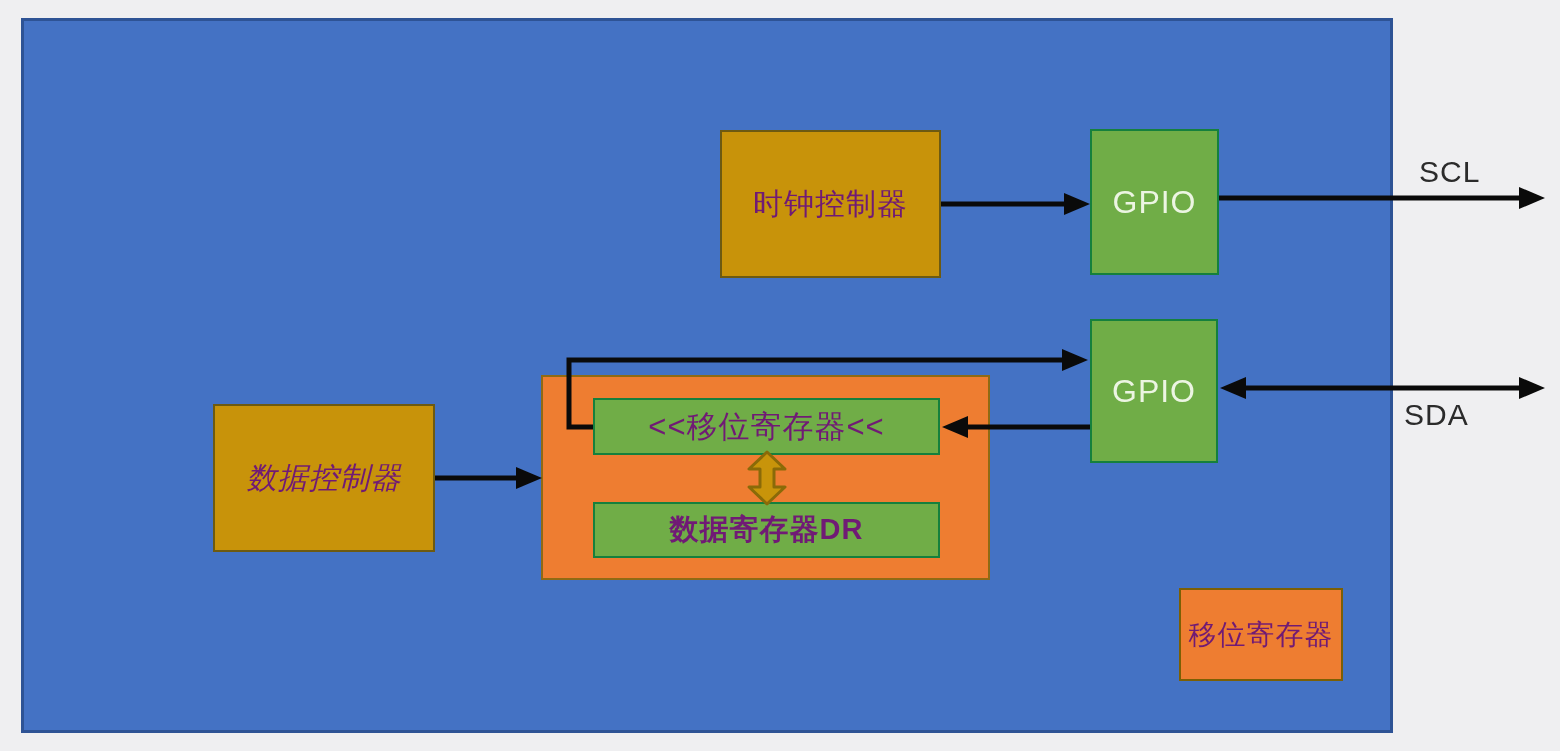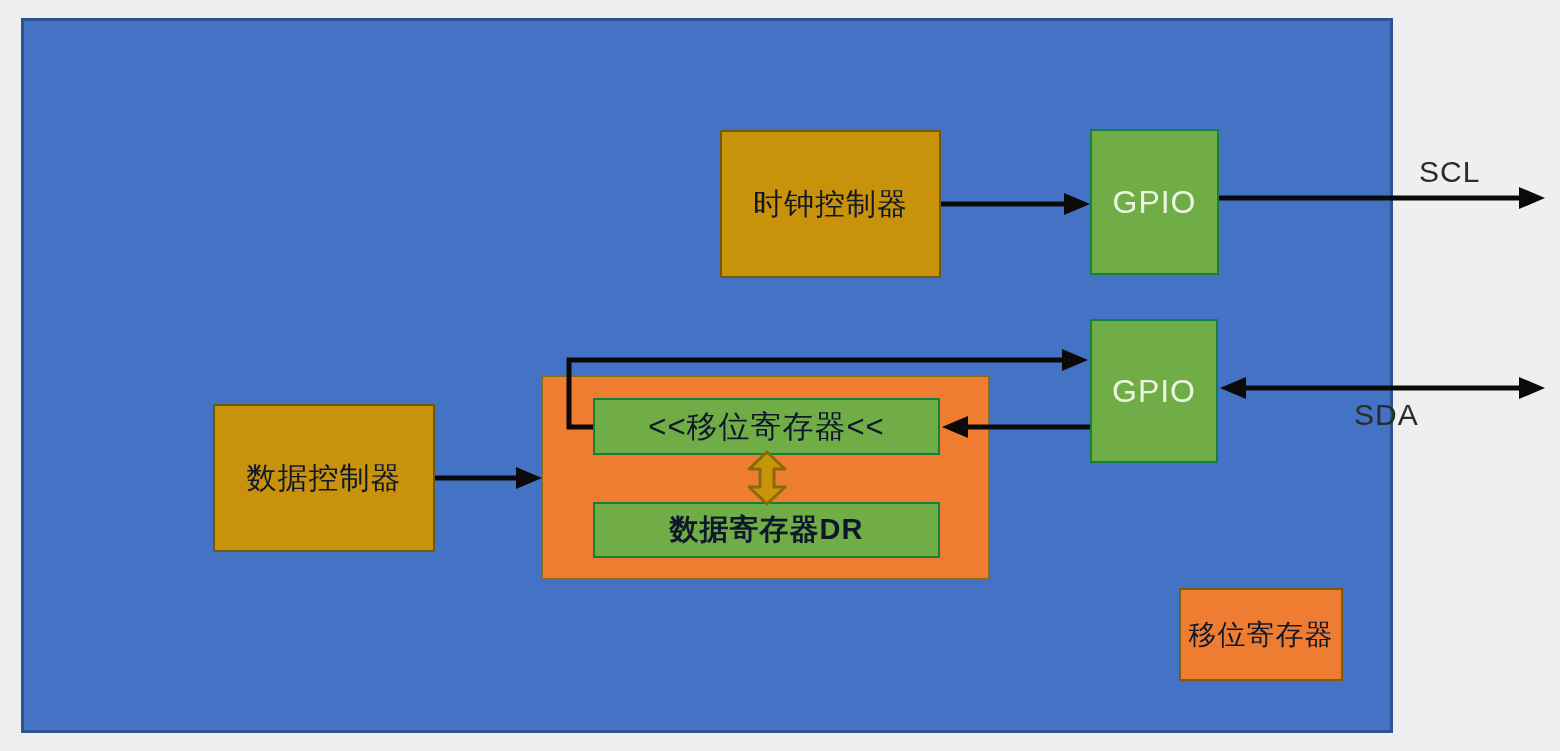--- a/index.html
+++ b/index.html
@@ -21,52 +21,52 @@
     width: 1366px; height: 709px;
     background: #4472C4;
     border: 3px solid #2E5395;
   }
   .block {
     position: absolute;
     display: flex;
     align-items: center;
     justify-content: center;
     box-sizing: border-box;
-    color: #0f172a;
+    color: #701a75;
     text-align: center;
     letter-spacing: 1px;
   }
   .gold {
     background: #C8930A;
     border: 2px solid #6D5A11;
   }
   .green {
     background: #70AD47;
     border: 2px solid #15803d;
   }
   .orange {
     background: #EE7D31;
     border: 2px solid #8F6A14;
   }
   .clock-controller { left: 720px; top: 130px; width: 221px; height: 148px; font-size: 30px; }
   .gpio-scl        { left: 1090px; top: 129px; width: 129px; height: 146px; font-size: 32px; color: #ECF5E2; }
   .gpio-sda        { left: 1090px; top: 319px; width: 128px; height: 144px; font-size: 32px; color: #ECF5E2; }
-  .data-controller { left: 213px; top: 404px; width: 222px; height: 148px; font-size: 30px; }
+  .data-controller { left: 213px; top: 404px; width: 222px; height: 148px; font-size: 30px; font-style: italic; }
   .engine-container{ left: 541px; top: 375px; width: 449px; height: 205px; }
   .shift-register  { left: 593px; top: 398px; width: 347px; height: 57px; font-size: 31px; }
   .data-register   { left: 593px; top: 502px; width: 347px; height: 56px; font-size: 29px; font-weight: bold; }
   .switch-control  { left: 1179px; top: 588px; width: 164px; height: 93px; font-size: 28px; border-color: #7C5F04; }
   .signal-label {
     position: absolute;
     color: #2B2B2B;
     font-size: 30px;
     letter-spacing: 1px;
   }
   .scl-label { left: 1419px; top: 155px; }
-  .sda-label { left: 1354px; top: 398px; }
+  .sda-label { left: 1404px; top: 398px; }
   .wires {
     position: absolute;
     left: 0; top: 0;
     width: 1560px; height: 751px;
     pointer-events: none;
   }
   .wire { stroke: #0A0A0A; stroke-width: 5; fill: none; }
   .head { fill: #0A0A0A; stroke: none; }
 </style>
 </head>

